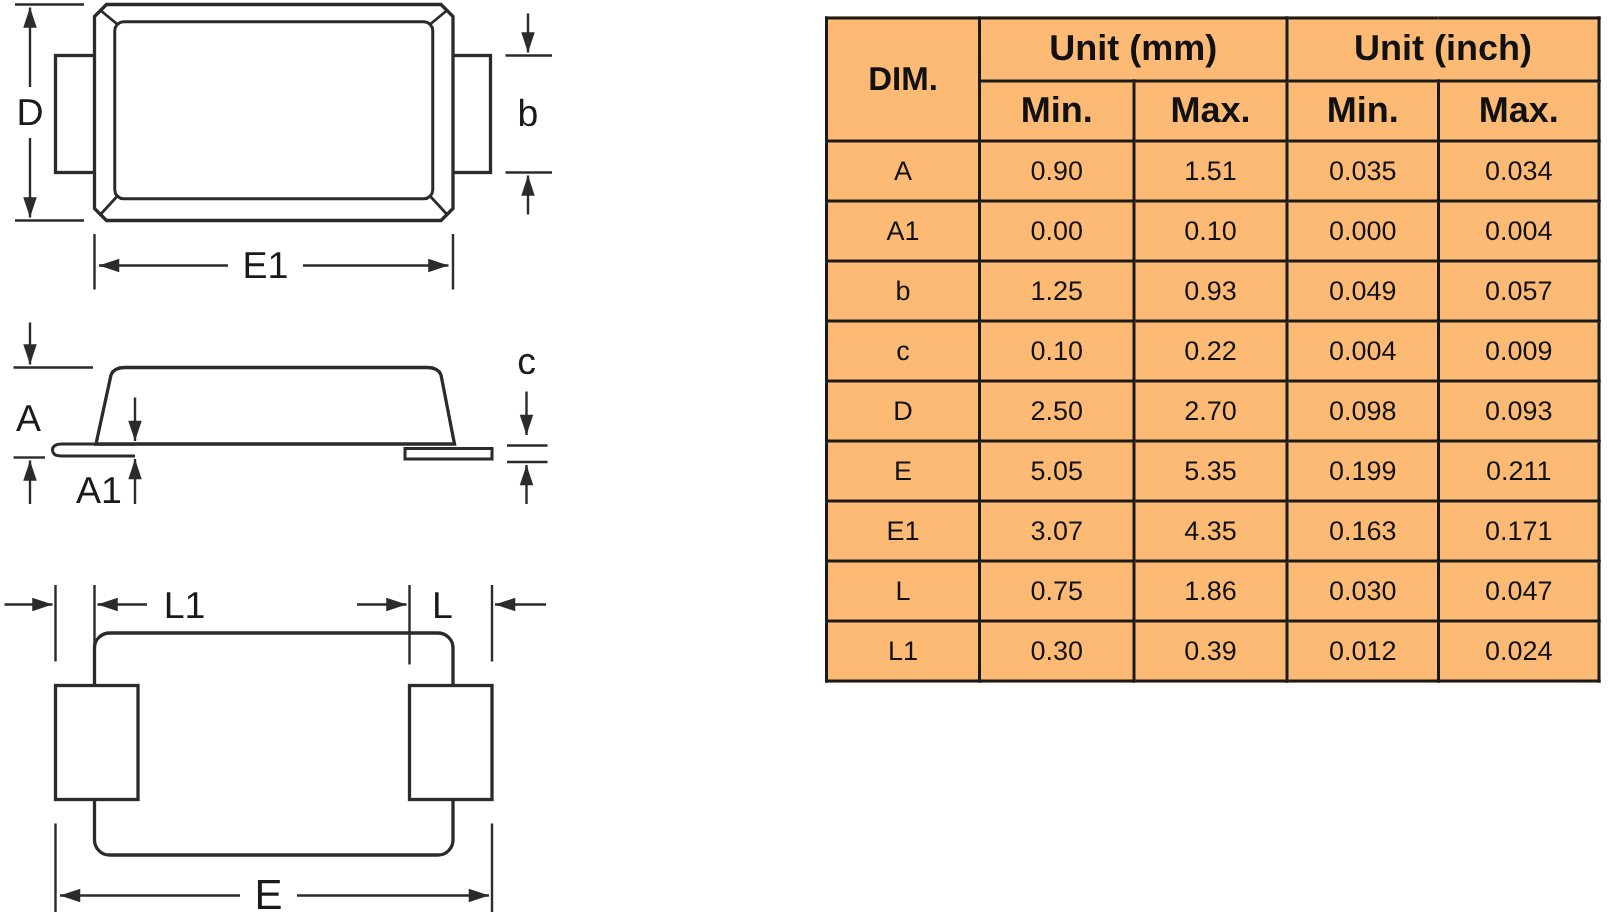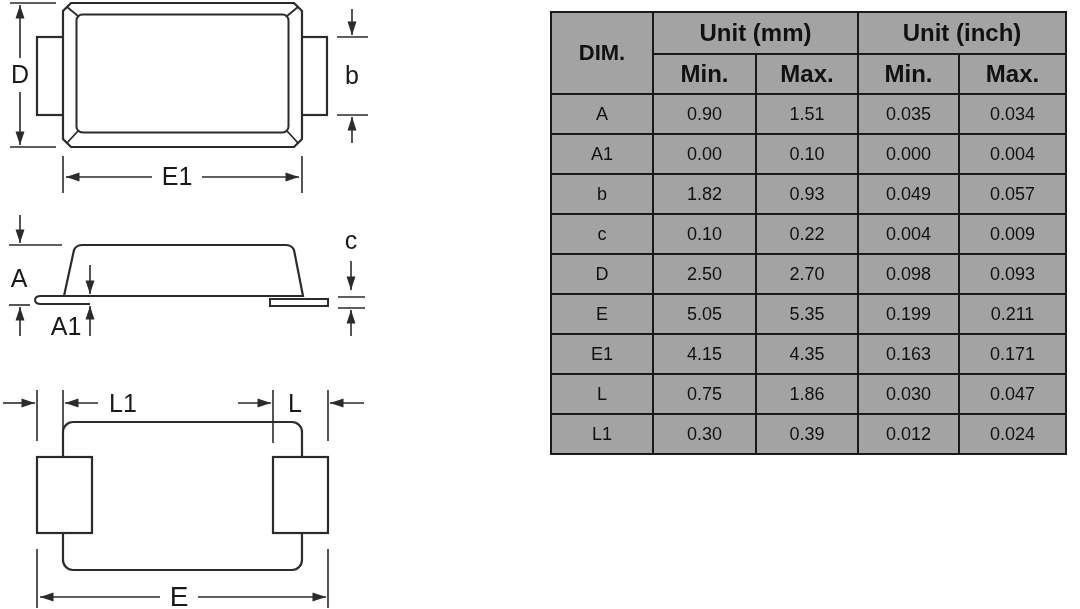--- a/index.html
+++ b/index.html
@@ -1,21 +1,21 @@
 <!DOCTYPE html>
 <html><head>
 <meta charset="utf-8">
 <style>
   html,body{margin:0;padding:0;background:#fff;}
   .screen{position:relative;width:1080px;height:609px;background:#ffffff;overflow:hidden;
           font-family:"Liberation Sans",sans-serif;color:#111;}
   svg text{font-family:"Liberation Sans",sans-serif;fill:#1a1a1a;}
   .drawing{position:absolute;left:0;top:0;}
   .dim-table{position:absolute;left:550px;top:11px;border-collapse:collapse;table-layout:fixed;
-             font-family:"Liberation Sans",sans-serif;color:#111;background:#a3a3a3;}
+             font-family:"Liberation Sans",sans-serif;color:#111;background:#fdba74;}
   .dim-table th,.dim-table td{border:2px solid #1a1a1a;text-align:center;vertical-align:middle;padding:0;}
   .dim-table thead th{font-weight:bold;font-size:24px;}
   .dim-table th.dim-head{font-size:22px;}
   .dim-table tbody td{font-size:18px;font-weight:normal;}
   .dim-table tr.hdr-top{height:42px;}
   .dim-table tr.hdr-sub{height:40px;}
   .dim-table tbody tr{height:40px;}
 </style>
 </head>
 <body>
@@ -144,21 +144,21 @@
       </tr>
       <tr>
         <td>A1</td>
         <td>0.00</td>
         <td>0.10</td>
         <td>0.000</td>
         <td>0.004</td>
       </tr>
       <tr>
         <td>b</td>
-        <td>1.82</td>
+        <td>1.25</td>
         <td>0.93</td>
         <td>0.049</td>
         <td>0.057</td>
       </tr>
       <tr>
         <td>c</td>
         <td>0.10</td>
         <td>0.22</td>
         <td>0.004</td>
         <td>0.009</td>
@@ -172,21 +172,21 @@
       </tr>
       <tr>
         <td>E</td>
         <td>5.05</td>
         <td>5.35</td>
         <td>0.199</td>
         <td>0.211</td>
       </tr>
       <tr>
         <td>E1</td>
-        <td>4.15</td>
+        <td>3.07</td>
         <td>4.35</td>
         <td>0.163</td>
         <td>0.171</td>
       </tr>
       <tr>
         <td>L</td>
         <td>0.75</td>
         <td>1.86</td>
         <td>0.030</td>
         <td>0.047</td>

